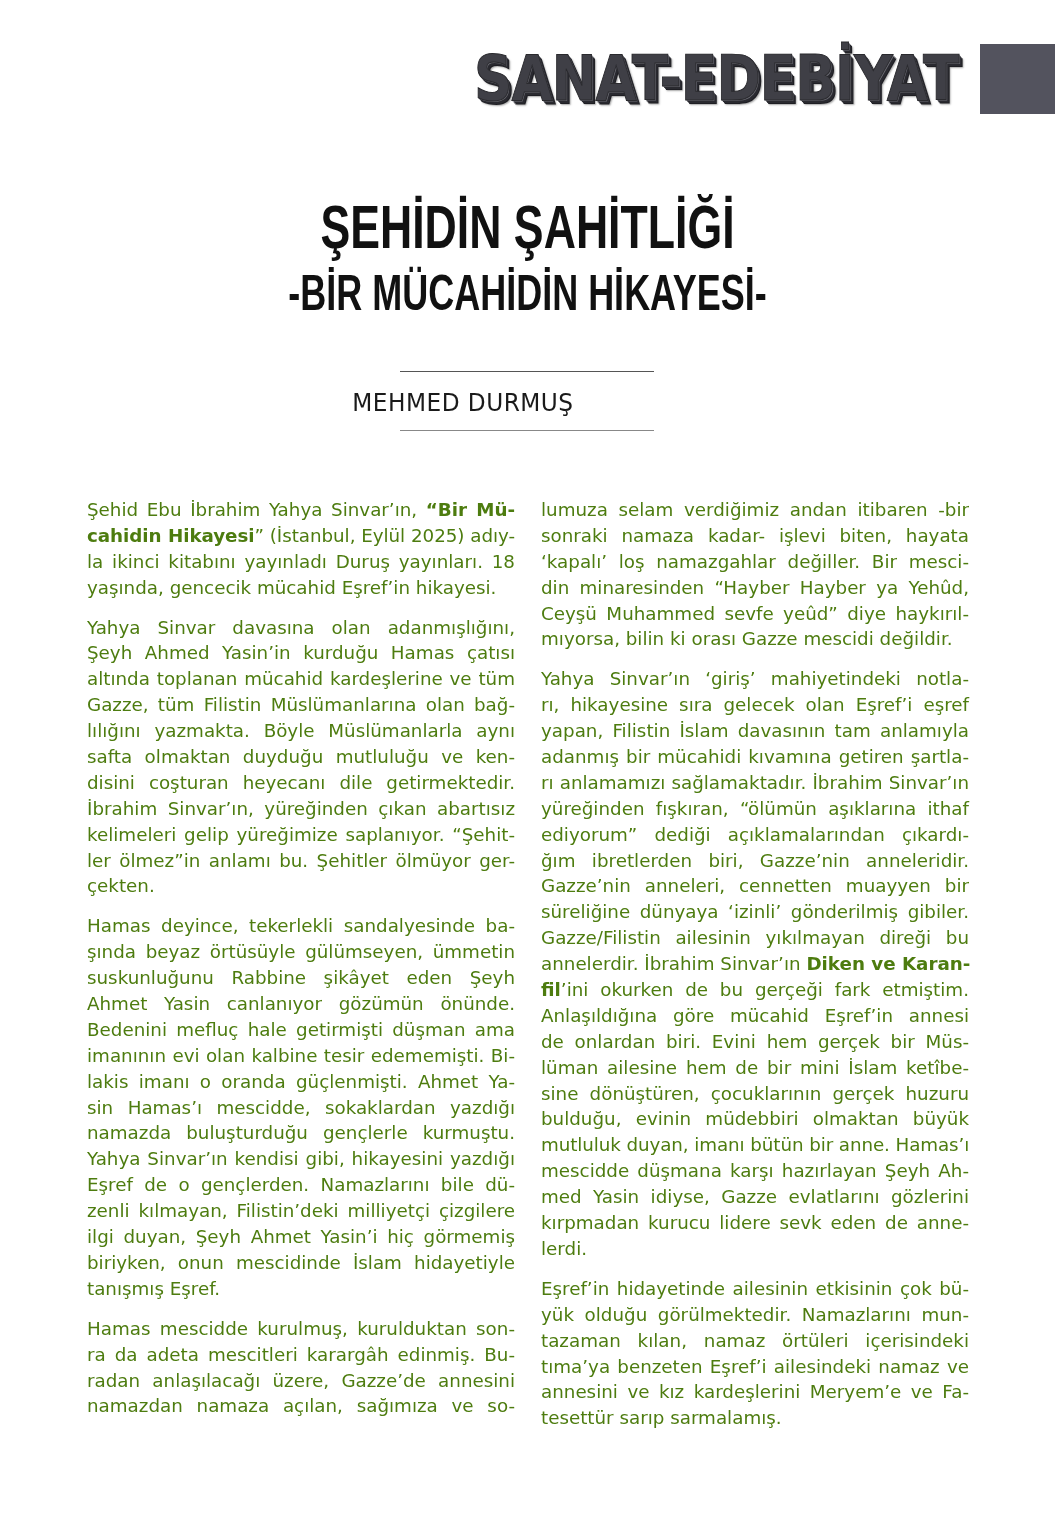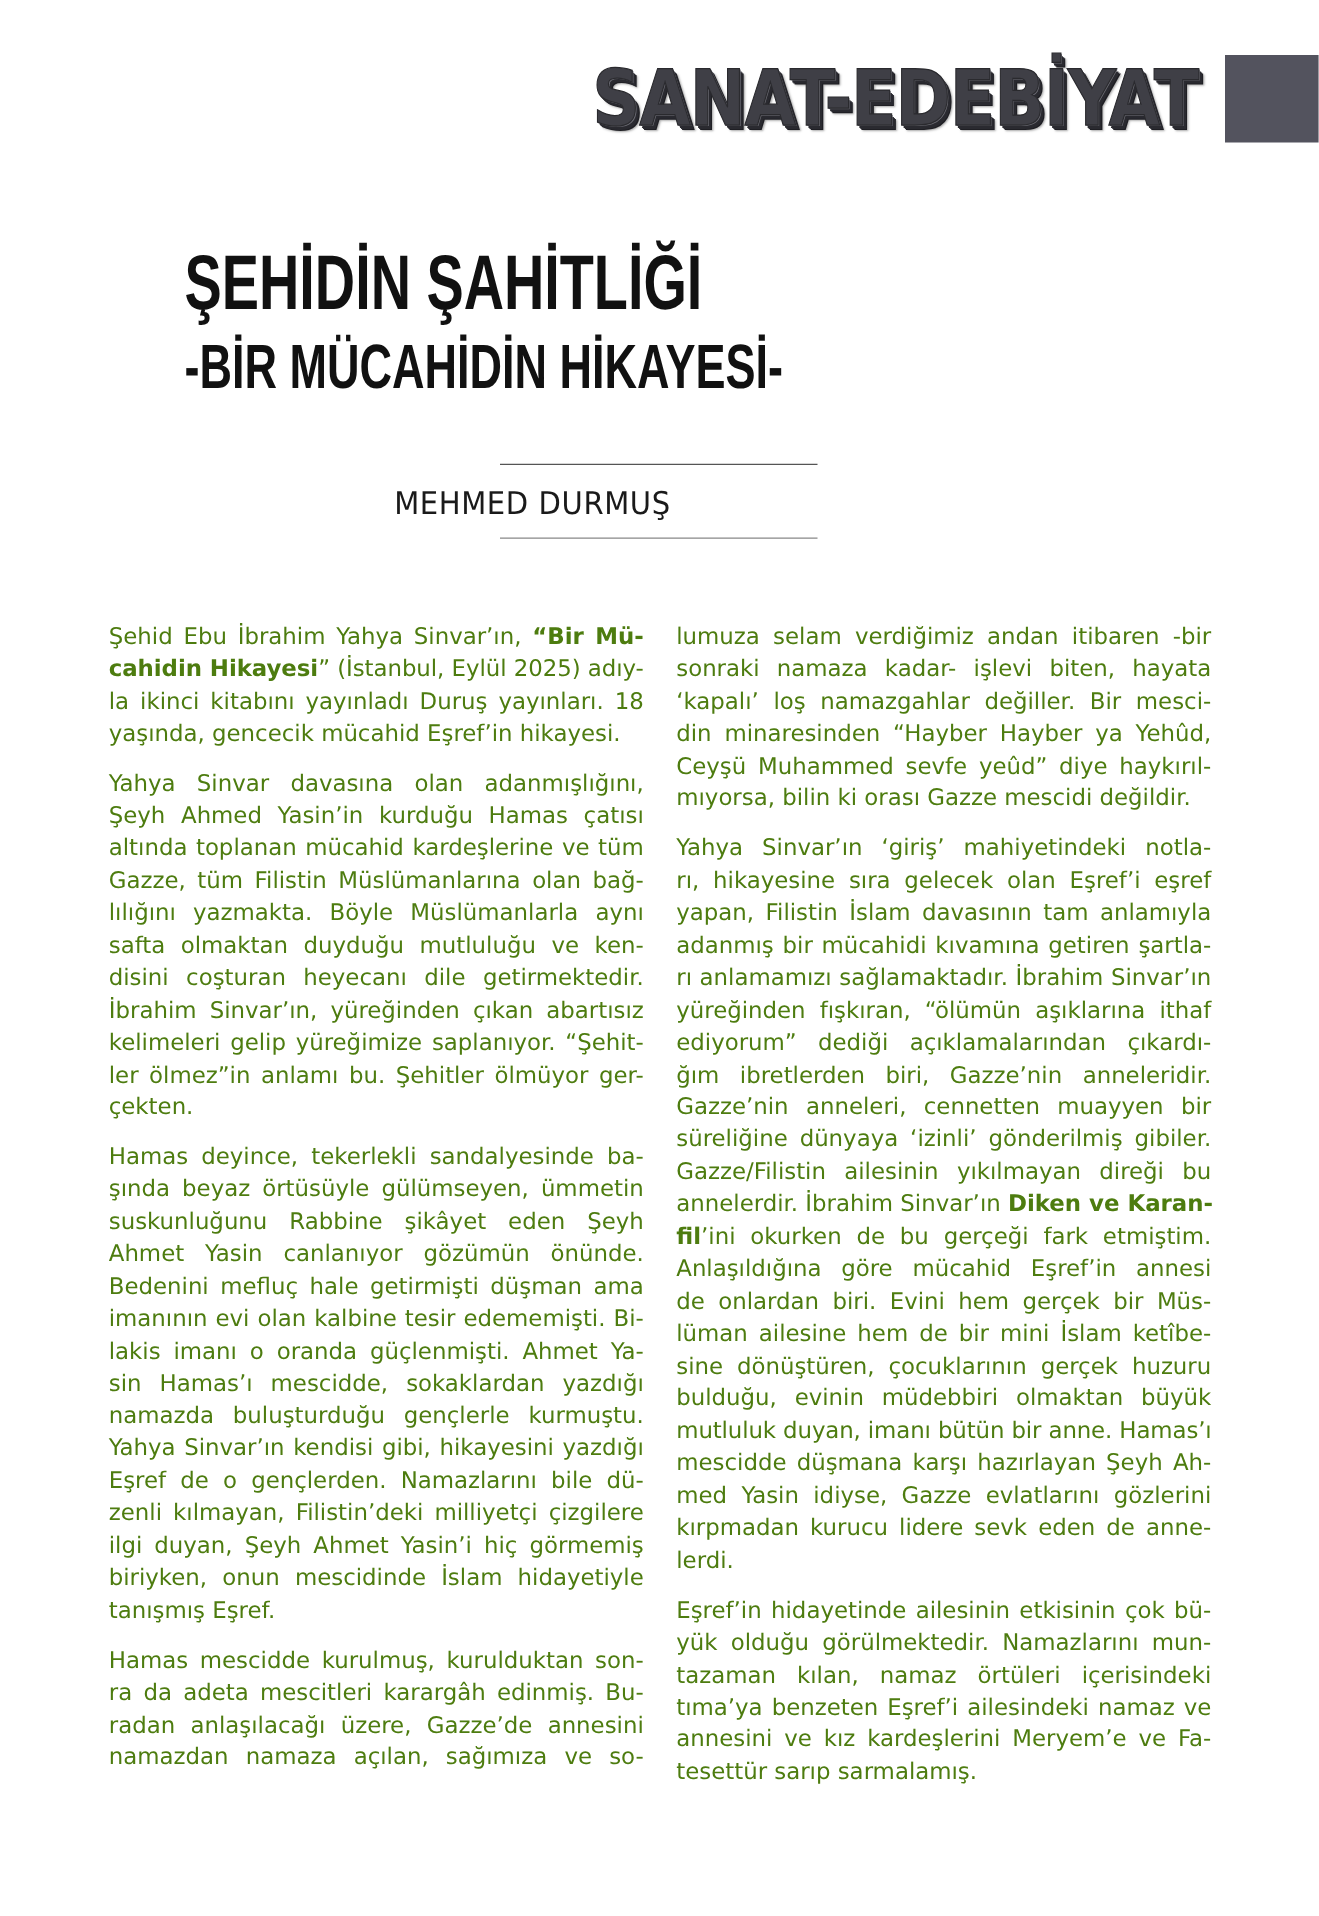--- a/index.html
+++ b/index.html
@@ -7,32 +7,32 @@
 
   .section-banner { position: absolute; top: 42px; right: 96px; height: 76px; display: flex; }
   .section-banner-text {
     font-family: "DejaVu Sans", sans-serif; font-weight: bold; font-size: 62px; letter-spacing: -1px;
     color: #3f3f46; transform: scaleX(0.86); transform-origin: right center;
     text-shadow: 1px 1px 0 #6b6b73, 2px 2px 0 #2a2a30, 3px 3px 0 #2a2a30, 4px 4px 0 #1f1f24, 5px 5px 2px rgba(0,0,0,0.35);
     -webkit-text-stroke: 1px #2a2a2e; white-space: nowrap;
   }
   .section-tab { position: absolute; top: 44px; right: 0; width: 75px; height: 70px; background: #53535e; }
 
-  .title-block { position: absolute; top: 196px; left: 0; width: 1055px; text-align: left; }
+  .title-block { position: absolute; top: 196px; left: 0; width: 1055px; text-align: center; }
   .title-main, .title-sub {
     font-family: "Liberation Sans", sans-serif; font-weight: bold; color: #111;
     display: block; transform: scaleX(0.72); letter-spacing: 0px; line-height: 1;
   }
   .title-main { font-size: 62px; margin-top: 0; }
   .title-sub { font-size: 50px; margin-top: 10px; }
 
   .author-rule { position: absolute; left: 400px; width: 254px; height: 1px; background: #555; }
   .author-rule.top { top: 371px; }
   .author-rule.bottom { top: 430px; background: #888; }
-  .author { position: absolute; top: 388px; left: 0; width: 852px; text-align: center; font-size: 25px; color: #1a1a1a; letter-spacing: 0.5px; font-family: "DejaVu Sans", sans-serif; font-weight: normal; }
+  .author { position: absolute; top: 388px; left: 0; width: 852px; text-align: center; font-size: 25px; color: #1a1a1a; letter-spacing: 0.5px; font-family: "DejaVu Sans", sans-serif; font-weight: normal; padding-left: 37px; }
   .author span { display: inline-block; transform: scaleX(0.93); }
 
   .column { position: absolute; top: 497px; width: 428px; font-size: 18.3px; line-height: 25.9px; color: #4d7c0f; font-family: "DejaVu Sans", sans-serif; }
   .col-left { left: 87px; }
   .col-right { left: 541px; }
   .para { margin-bottom: 14px; }
   .line { display: block; text-align: justify; text-align-last: justify; white-space: nowrap; height: 25.9px; overflow: visible; }
   .line.last { text-align-last: left; }
   .line span { display: inline; }
   .b { font-weight: bold; }

